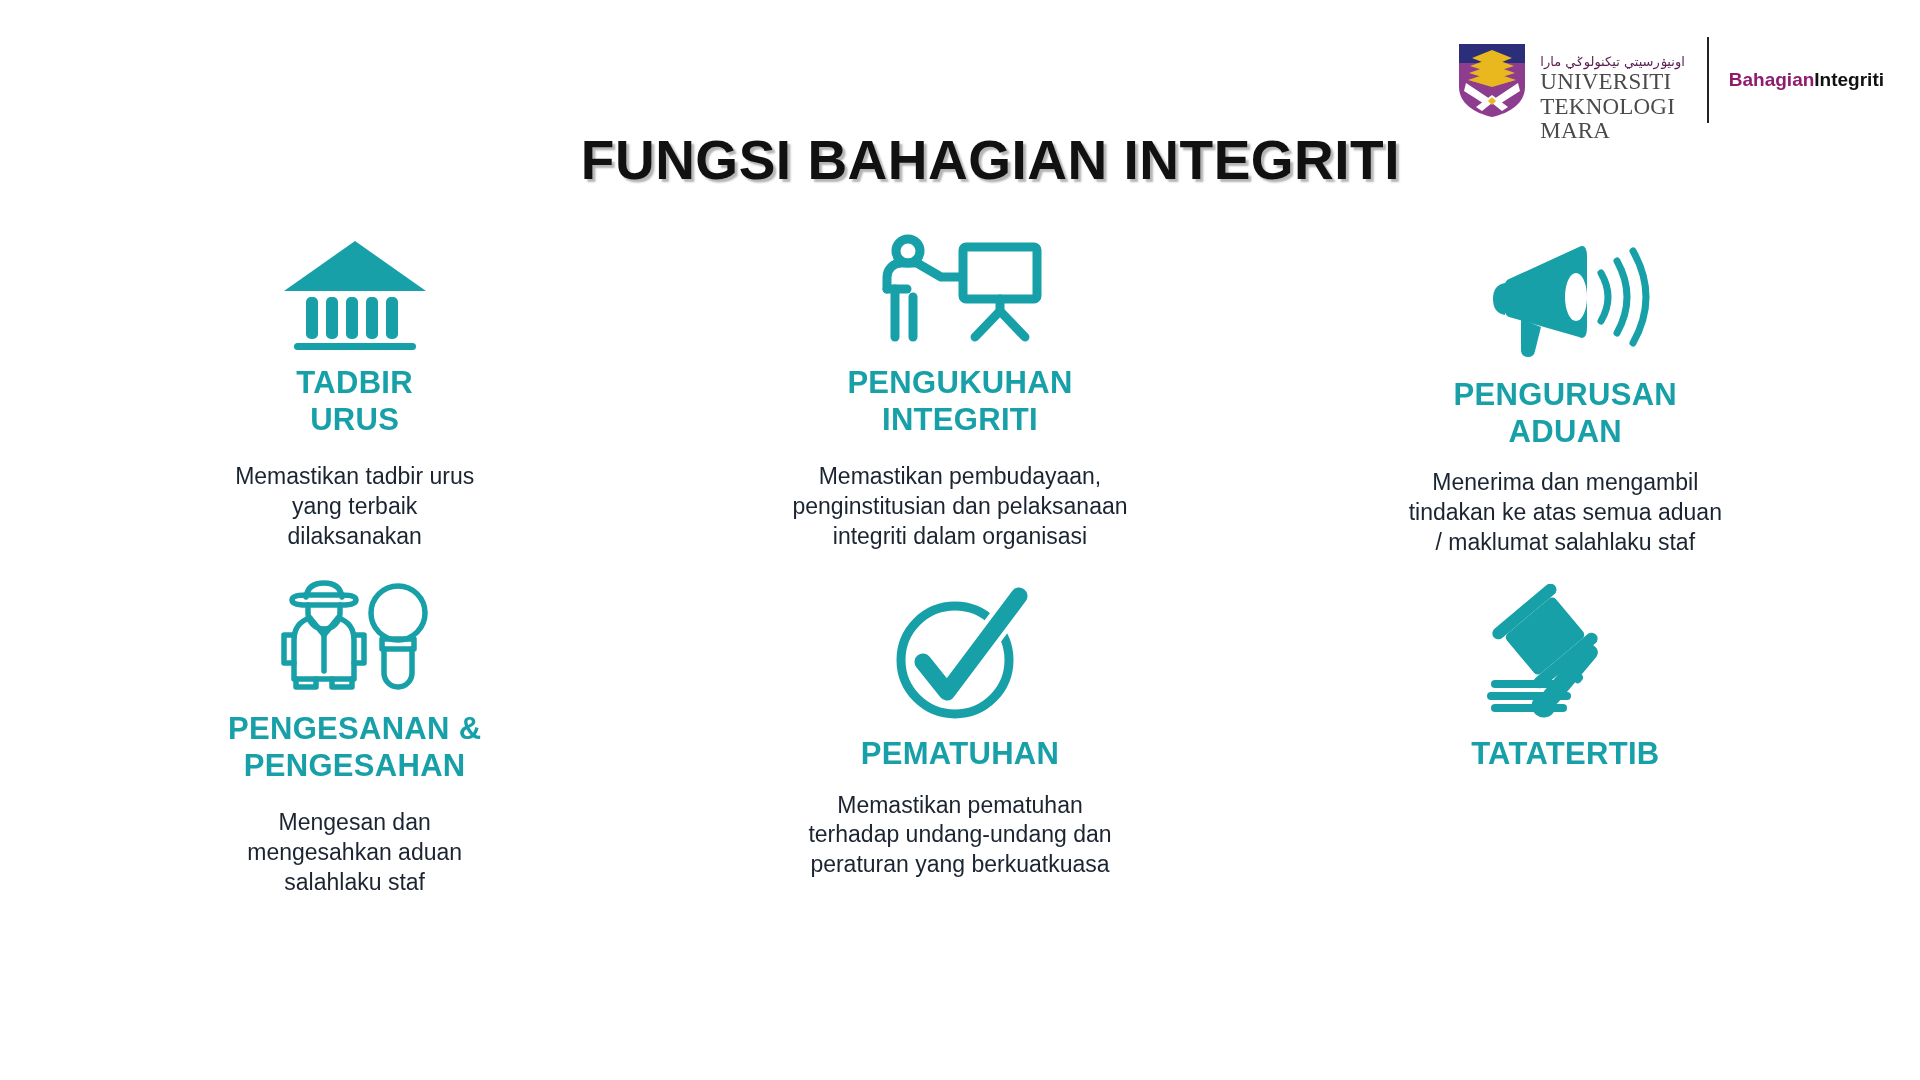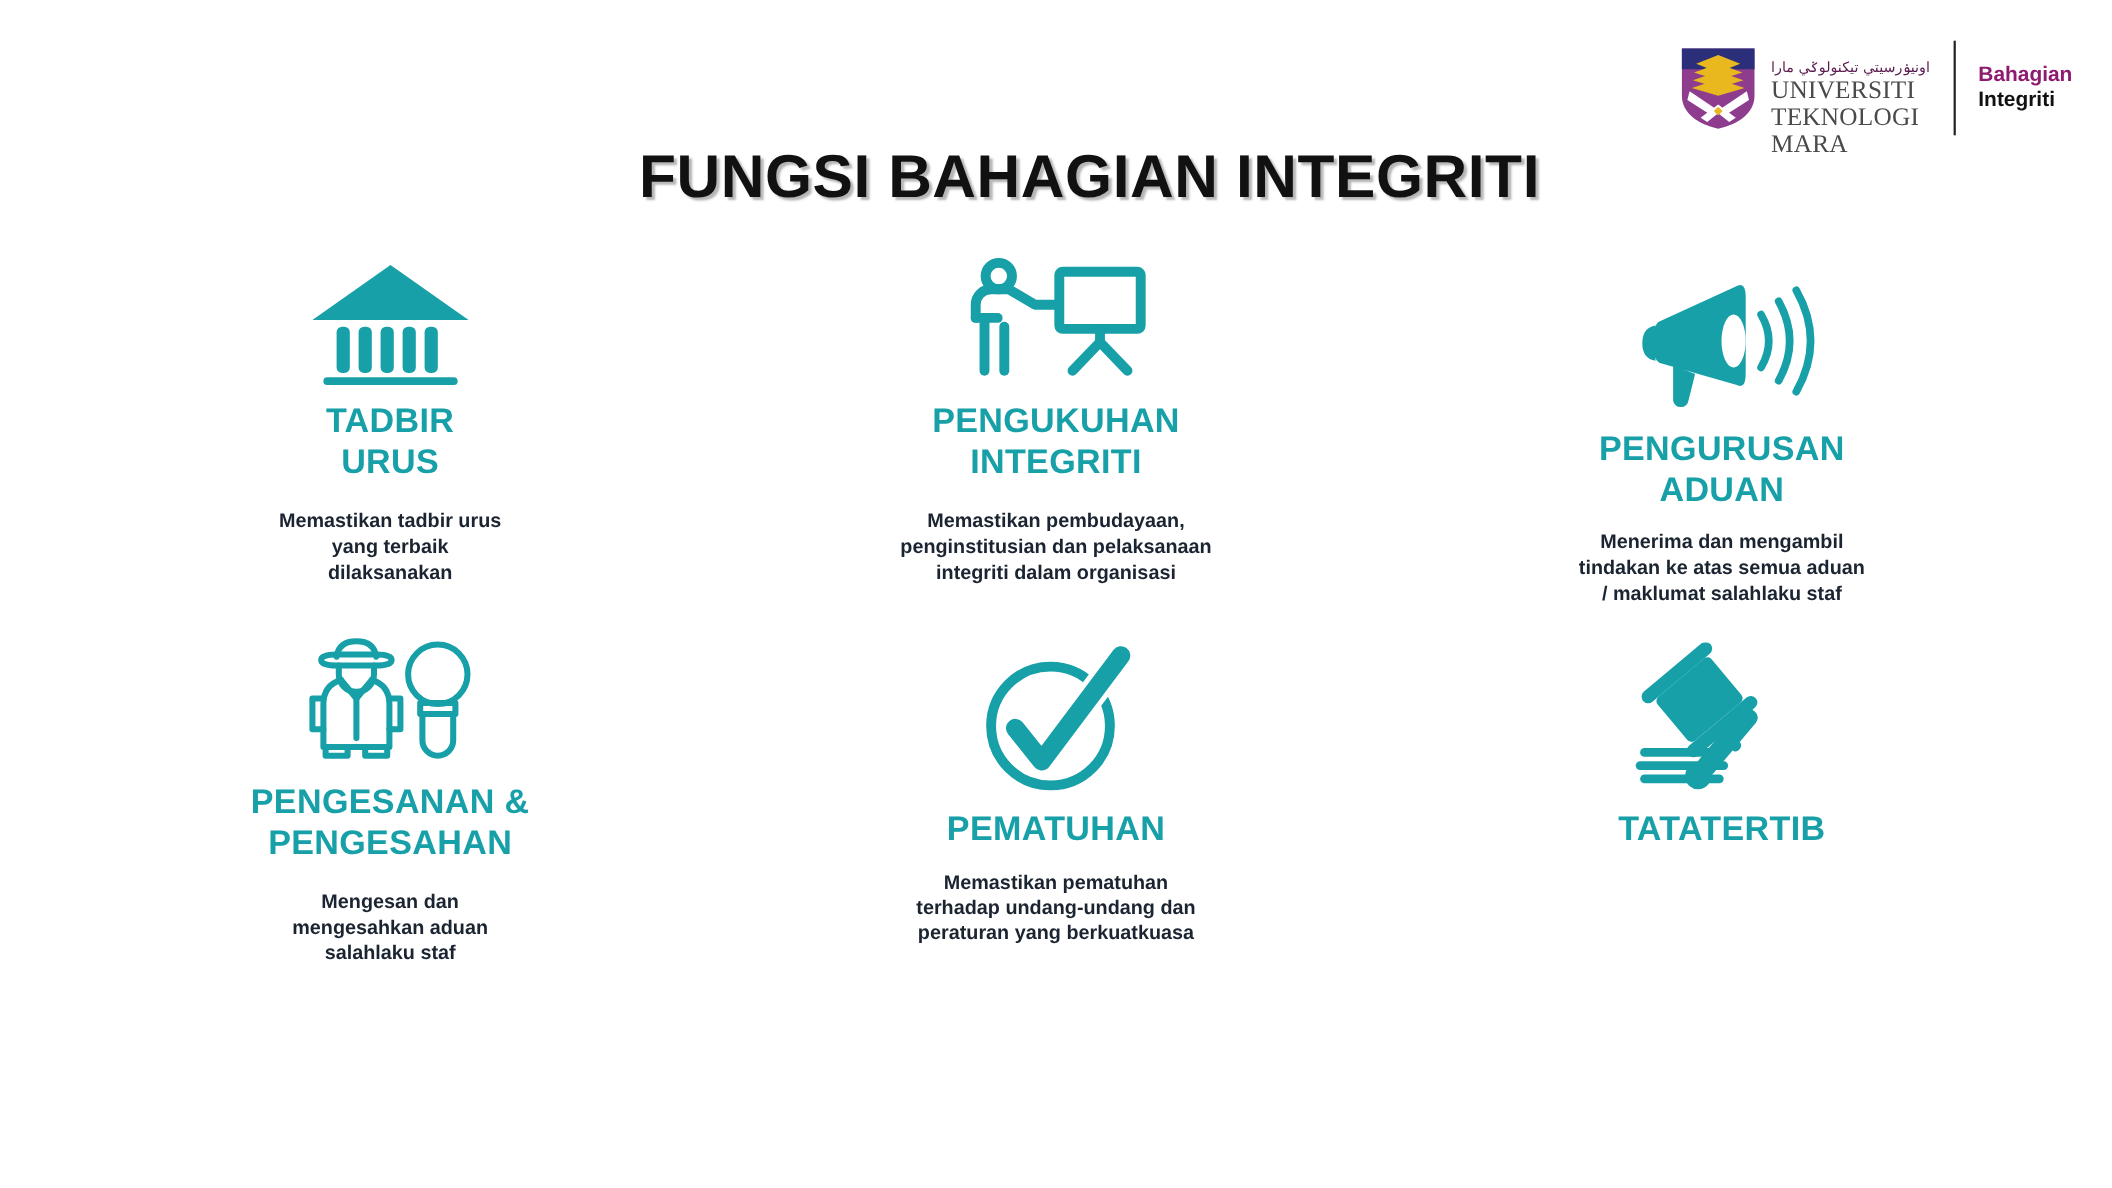--- a/index.html
+++ b/index.html
@@ -60,21 +60,21 @@
   }
   .uitm-name span { display: block; }
   #logo-divider {
     width: 2px;
     height: 86px;
     background: #222222;
     margin-right: 20px;
   }
   .div-name {
     display: flex;
-    flex-direction: column;
+    flex-direction: row;
     line-height: 1.18;
     font-size: 19px;
     font-weight: bold;
   }
   .div-name .l1 { color: #8f1b6e; }
   .div-name .l2 { color: #111111; }
 
   
   #page-title {
     position: absolute;
@@ -118,22 +118,22 @@
     font-size: 31px;
     font-weight: bold;
     color: #17a0a8;
     text-align: center;
     line-height: 1.18;
     letter-spacing: 0.3px;
     white-space: pre-line;
   }
   .cell-desc {
     margin-top: 24px;
-    font-size: 18px;
-    font-weight: bold;
+    font-size: 23px;
+    font-weight: normal;
     color: #1b2431;
     text-align: center;
     line-height: 1.3;
     white-space: pre-line;
     max-width: 520px;
   }
   
   #grid .row2 .icon-box { height: 150px; }
   #grid .row2 .cell-desc { margin-top: 18px; }
 </style>

